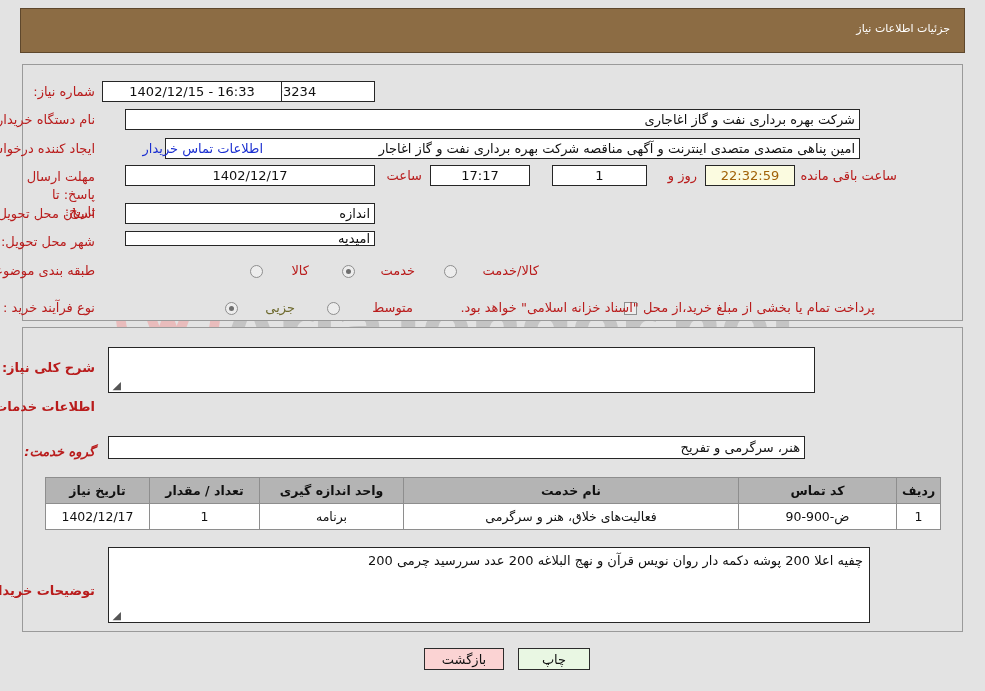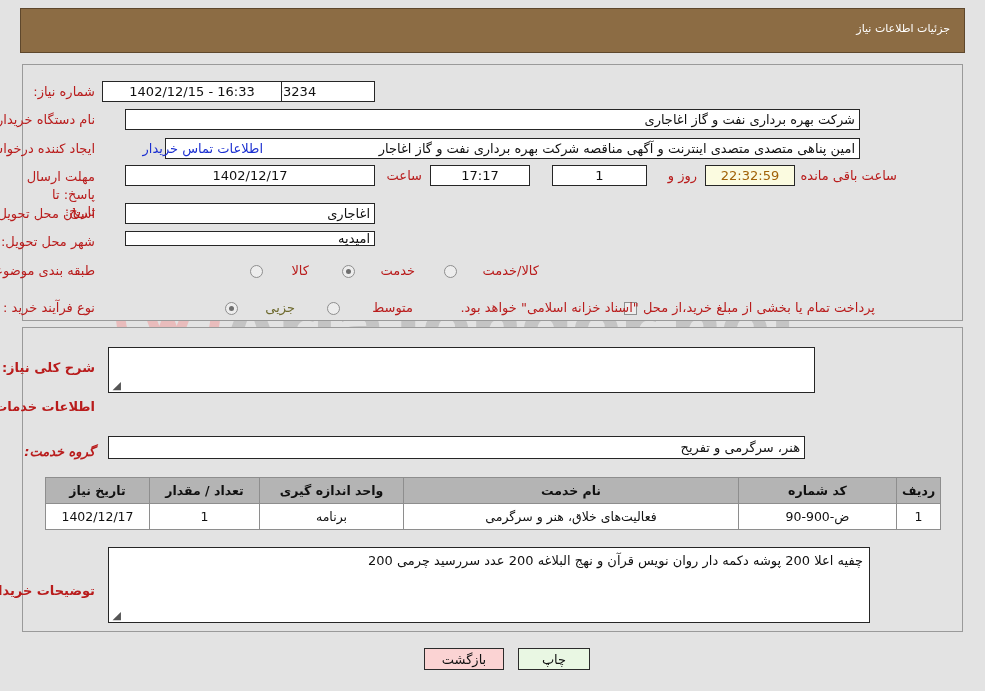--- a/index.html
+++ b/index.html
@@ -232,21 +232,21 @@
 <span class="lbl" style="right:890px; top:168px; max-width:75px; white-space:normal; line-height:1.35;">مهلت ارسال پاسخ: تا تاریخ:</span>
 <div class="box center" style="right:610px; top:165px; width:250px; height:21px;">1402/12/17</div>
 <span class="lbl" style="right:563px; top:168px;">ساعت</span>
 <div class="box center" style="right:455px; top:165px; width:100px; height:21px;">17:17</div>
 <div class="box center" style="right:338px; top:165px; width:95px; height:21px;">1</div>
 <span class="lbl" style="right:288px; top:168px;">روز و</span>
 <div class="box center yellow" style="right:190px; top:165px; width:90px; height:21px;">22:32:59</div>
 <span class="lbl" style="right:88px; top:168px;">ساعت باقی مانده</span>
 
 <span class="lbl" style="right:890px; top:206px;">استان محل تحویل:</span>
-<div class="box rightal" style="right:610px; top:203px; width:250px; height:21px;">اغاجاری</div>
+<div class="box rightal" style="right:610px; top:203px; width:250px; height:21px;">اندازه</div>
 
 <span class="lbl" style="right:890px; top:234px;">شهر محل تحویل:</span>
 <div class="box rightal" style="right:610px; top:231px; width:250px; height:15px;">امیدیه</div>
 
 <span class="lbl" style="right:890px; top:263px;">طبقه بندی موضوعی:</span>
 <span class="radio" style="right:722px; top:265px;"></span>
 <span class="lbl" style="right:676px; top:263px;">کالا</span>
 <span class="radio sel" style="right:630px; top:265px;"></span>
 <span class="lbl" style="right:570px; top:263px;">خدمت</span>
 <span class="radio" style="right:528px; top:265px;"></span>
@@ -277,21 +277,21 @@
     <col style="width:44px">
       <col style="width:158px">
       <col style="width:335px">
     <col style="width:144px">
       <col style="width:110px">
       <col style="width:104px">
   </colgroup>
   <thead>
     <tr>
       <th>ردیف</th>
-      <th>کد شماره</th>
+      <th>کد تماس</th>
       <th>نام خدمت</th>
       <th>واحد اندازه گیری</th>
       <th>تعداد / مقدار</th>
       <th>تاریخ نیاز</th>
     </tr>
   </thead>
   <tbody>
     <tr>
       <td>1</td>
       <td>ض-900-90</td>

